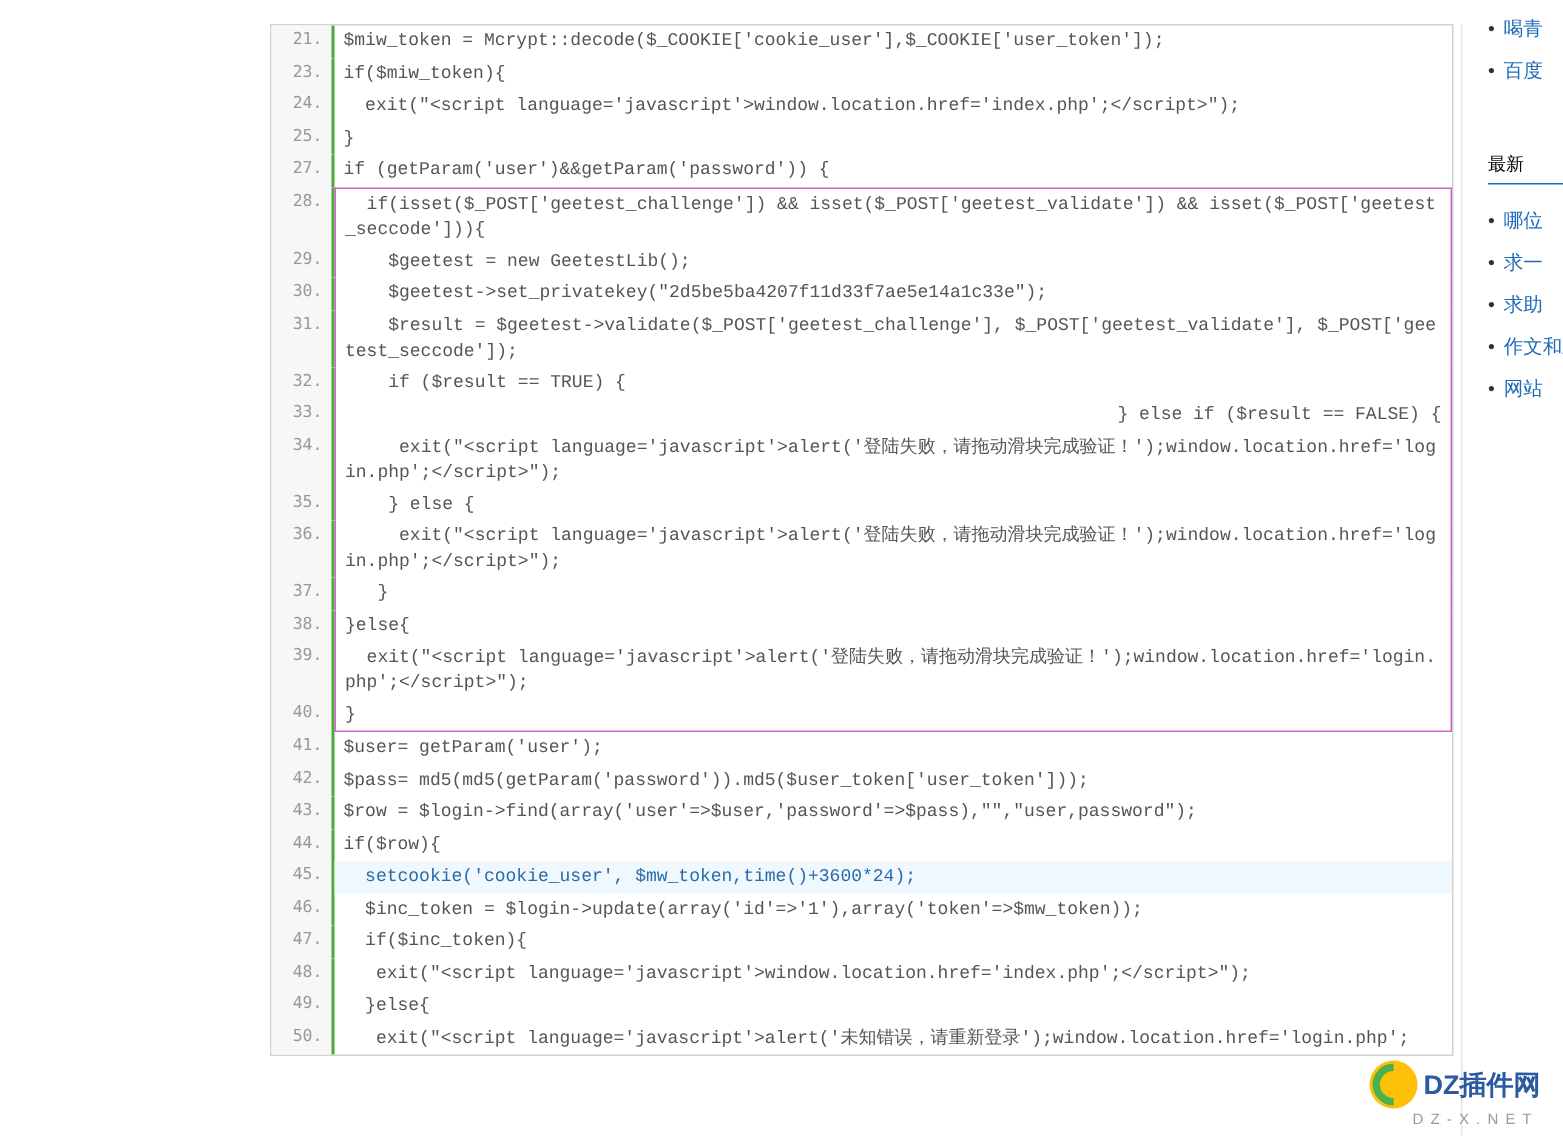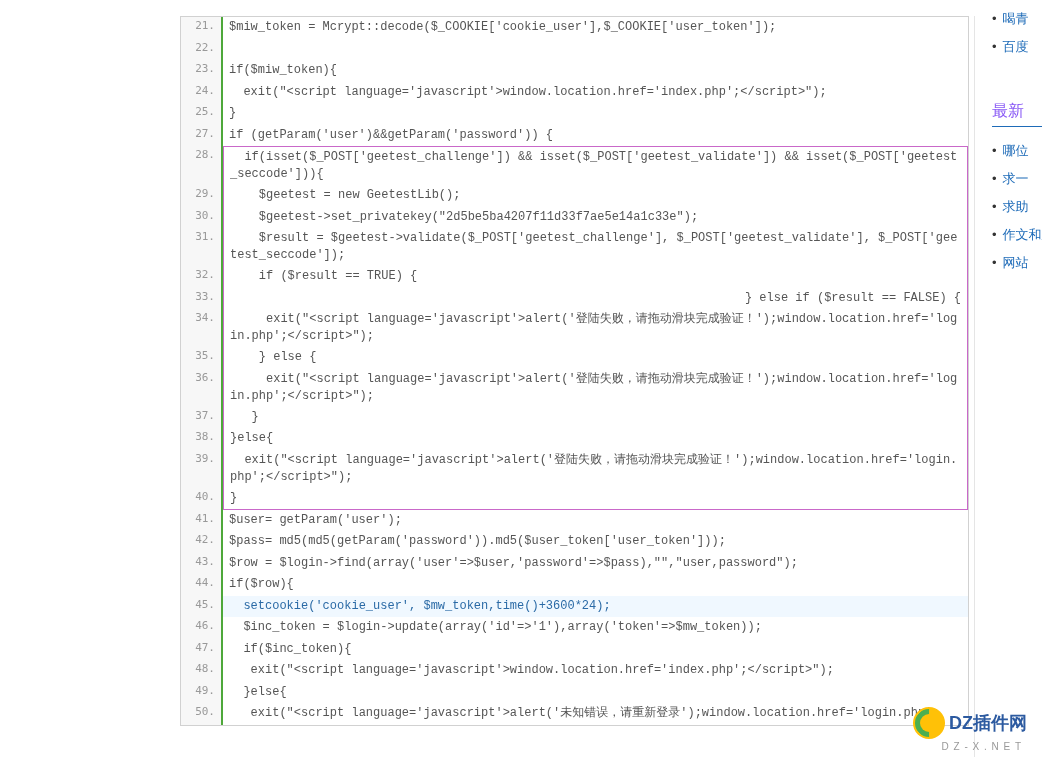--- a/index.html
+++ b/index.html
@@ -7,40 +7,36 @@
     .main-area { position: absolute; left: 0; top: 16px; width: 975px; height: 757px; border-right: 1px solid #e5e5e5; }
     .code-block { border: 1px solid #d1d1d1; background: #fff; margin-left: 180px; margin-right: 5px; }
     .code-list { counter-reset: line 20; list-style: none; }
     .code-line { display: flex; min-height: 21.5px; }
     .line-num { width: 42px; flex-shrink: 0; background: #f7f7f7; border-right: 2px solid #4ea83a; color: #999; font-size: 11px; font-family: Consolas, monospace; text-align: right; padding-right: 6px; padding-top: 2px; user-select: none; }
     .line-code { flex: 1; font-family: Consolas, "Courier New", monospace; font-size: 12px; color: #555; padding: 2px 6px; line-height: 17px; word-break: break-all; white-space: pre-wrap; }
     .line-code.hl { background: #f0f8ff; color: #2a6aa6; }
     .sidebar { position: absolute; right: 0; top: 0; width: 60px; height: 757px; padding-left: 10px; padding-top: 5px; }
     .side-link { color: #1e6bb8; font-size: 13px; line-height: 28px; white-space: nowrap; overflow: hidden; }
     .side-link::before { content: "•"; color: #333; margin-right: 6px; }
-    .side-title { color: #8b5cf6; font-size: 16px; margin-top: 40px; margin-bottom: 10px; border-bottom: 1px solid #1e6bb8; padding-bottom: 4px; }
+    .side-title { color: #000000; font-size: 12px; margin-top: 40px; margin-bottom: 10px; border-bottom: 1px solid #1e6bb8; padding-bottom: 4px; }
     .watermark { position: absolute; right: 15px; bottom: 18px; display: flex; align-items: center; }
     .wm-icon { width: 32px; height: 32px; border-radius: 50%; background: #ffc107; position: relative; margin-right: 4px; }
     .wm-icon::before { content: ""; position: absolute; width: 18px; height: 18px; border: 5px solid #4caf50; border-bottom-color: transparent; border-right-color: transparent; border-radius: 50%; top: 2px; left: 2px; transform: rotate(-45deg); }
     .wm-text { color: #2c5aa0; font-size: 18px; font-weight: bold; }
     .wm-sub { position: absolute; right: 20px; bottom: 5px; color: #999; font-size: 10px; letter-spacing: 1px; }
   </style>
 </head>
 <body>
 
 <div class="main-area">
   <div class="code-block">
     <ul class="code-list" id="code-list">
         <li class="code-line">
           <div class="line-num">21.</div>
           <div class="line-code">$miw_token = Mcrypt::decode($_COOKIE['cookie_user'],$_COOKIE['user_token']);</div>
-        </li>
-        <li class="code-line">
-          <div class="line-num">22.</div>
-          <div class="line-code"></div>
         </li>
         <li class="code-line">
           <div class="line-num">23.</div>
           <div class="line-code">if($miw_token){</div>
         </li>
         <li class="code-line">
           <div class="line-num">24.</div>
           <div class="line-code">  exit("&lt;script language='javascript'&gt;window.location.href='index.php';&lt;/script&gt;");</div>
         </li>
         <li class="code-line">

